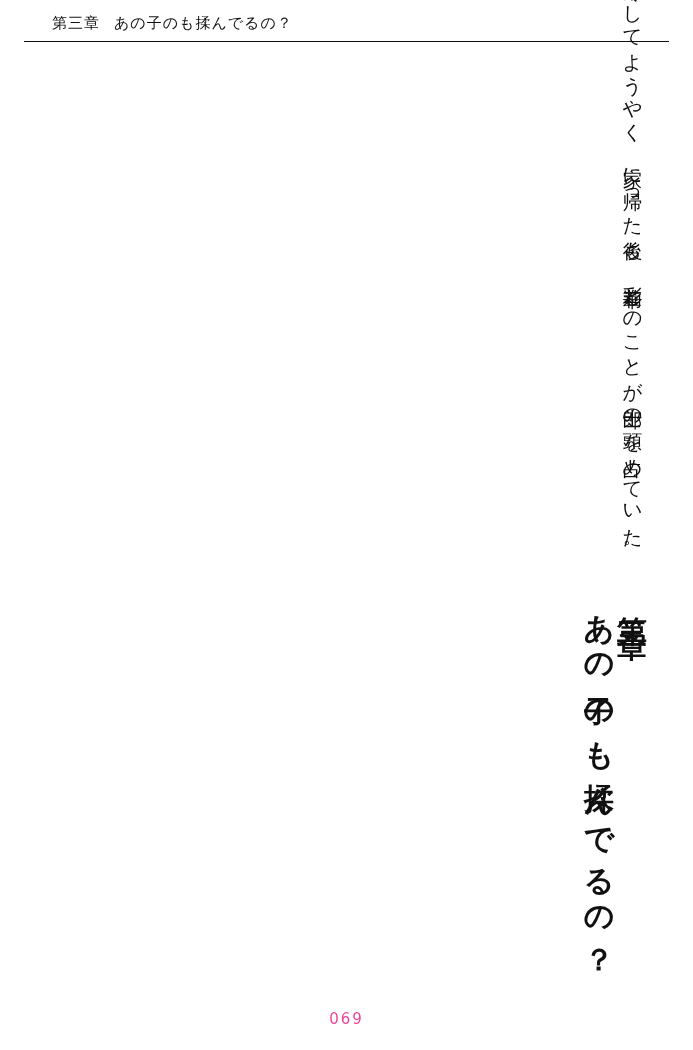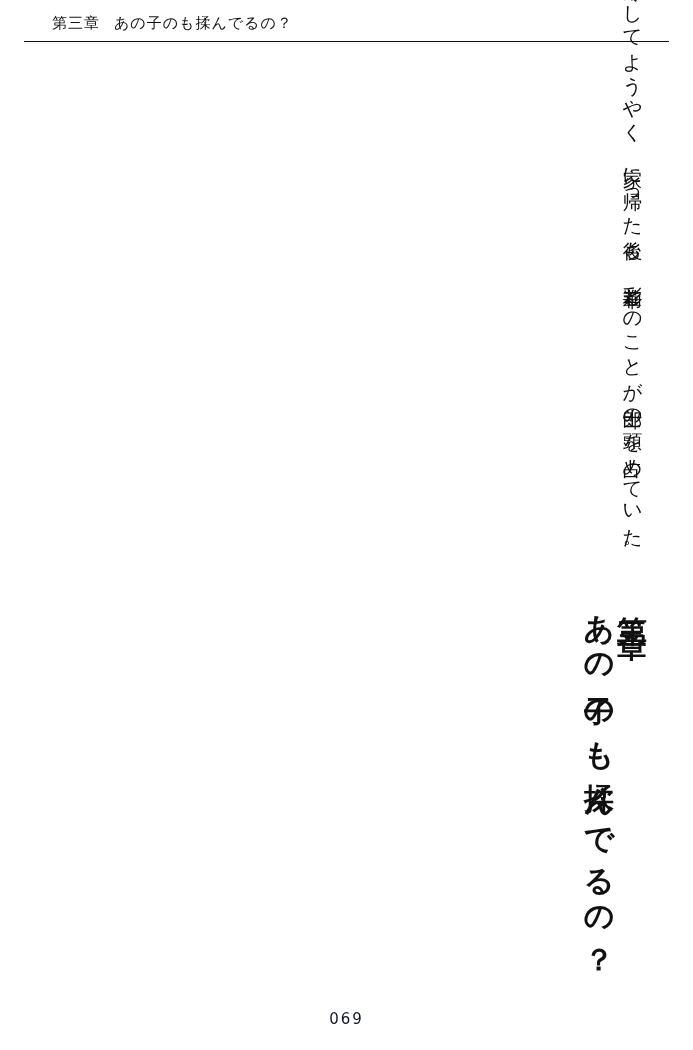--- a/index.html
+++ b/index.html
@@ -92,21 +92,21 @@
   }
 
   .page-number {
     position: absolute;
     bottom: 22px;
     left: 0;
     right: 0;
     text-align: center;
     font-size: 15px;
     letter-spacing: 2px;
-    color: #0f172a;
+    color: #ec4899;
     font-family: "DejaVu Sans", "Liberation Sans", sans-serif;
   }
 </style>
 </head>
 <body>
 
 <div class="page">
 
   <div class="running-header">
     <span class="chap-no">第三章</span><span>あの子のも揉んでるの？</span>

